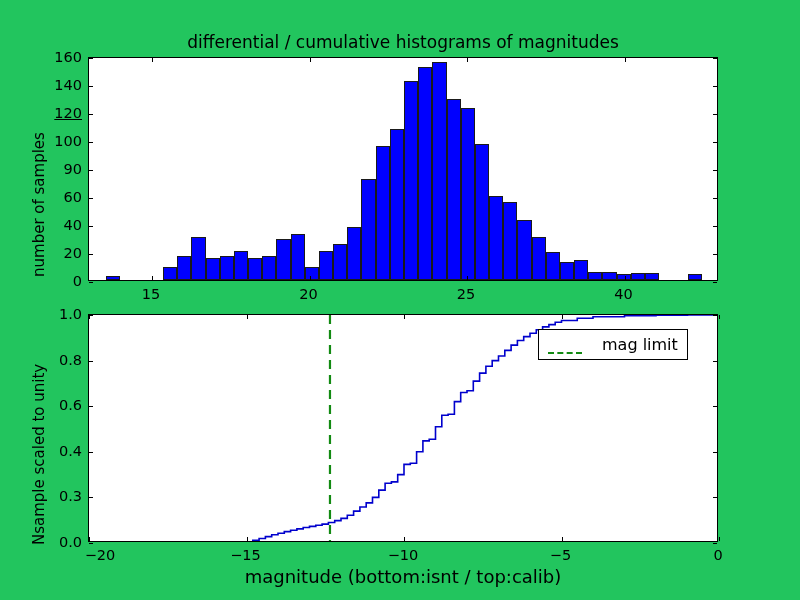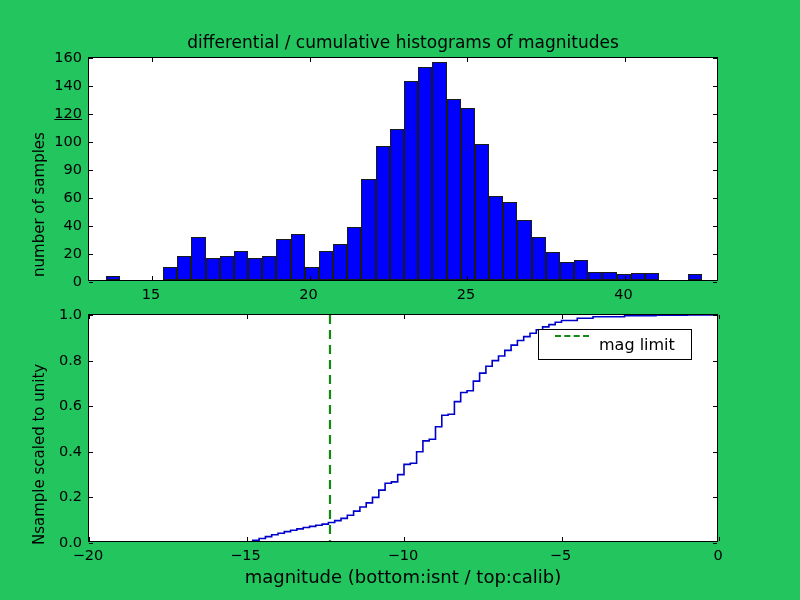--- a/index.html
+++ b/index.html
@@ -101,23 +101,23 @@
     box-sizing: border-box;
   }
 
   
   .legend {
     position: absolute;
     box-sizing: border-box;
     border: 1px solid #000000;
     background: #ffffff;
     display: flex;
-    align-items: flex-start;
-    padding: 5px 16px;
-    gap: 10px;
+    align-items: flex-end;
+    padding: 5px 9px;
+    gap: 20px;
   }
   .legend-dash {
     width: 34px;
     height: 0;
     border-top: 2px dashed #128a12;
     flex: none;
   }
   .legend-text {
     font-size: 16px;
     color: #000000;
@@ -247,28 +247,28 @@
       <div class="tick-mark-x bottom" style="left:315.0px;"></div>
       <div class="tick-mark-x top" style="left:315.0px;"></div>
       <div class="tick-mark-x bottom" style="left:472.5px;"></div>
       <div class="tick-mark-x top" style="left:472.5px;"></div>
       <div class="tick-mark-x bottom" style="left:630.0px;"></div>
       <div class="tick-mark-x top" style="left:630.0px;"></div>
     </div>
 
   <div id="bot-yticks" style="position:absolute; left:0px; top:314px; width:82px; height:228px;">
       <div class="tick-y-label" style="top:228.0px; width:78px;">0.0</div>
-      <div class="tick-y-label" style="top:182.4px; width:78px;">0.2</div>
+      <div class="tick-y-label" style="top:182.4px; width:78px;">0.3</div>
       <div class="tick-y-label" style="top:136.8px; width:78px;">0.4</div>
       <div class="tick-y-label" style="top:91.2px; width:78px;">0.6</div>
       <div class="tick-y-label" style="top:45.6px; width:78px;">0.8</div>
       <div class="tick-y-label" style="top:0.0px; width:78px;">1.0</div>
     </div>
   <div id="bot-xticks" style="position:absolute; left:88px; top:547px; width:630px; height:20px;">
-      <div class="tick-x-label" style="left:0.0px;">−20</div>
+      <div class="tick-x-label" style="left:12px;">−20</div>
       <div class="tick-x-label" style="left:157.5px;">−15</div>
       <div class="tick-x-label" style="left:315.0px;">−10</div>
       <div class="tick-x-label" style="left:472.5px;">−5</div>
       <div class="tick-x-label" style="left:630.0px;">0</div>
     </div>
 
   <div class="xlabel" style="left:88px; top:566px; width:630px;">magnitude (bottom:isnt / top:calib)</div>
 
   <div class="legend" style="left:538px; top:329px;">
     <span class="legend-dash"></span>

